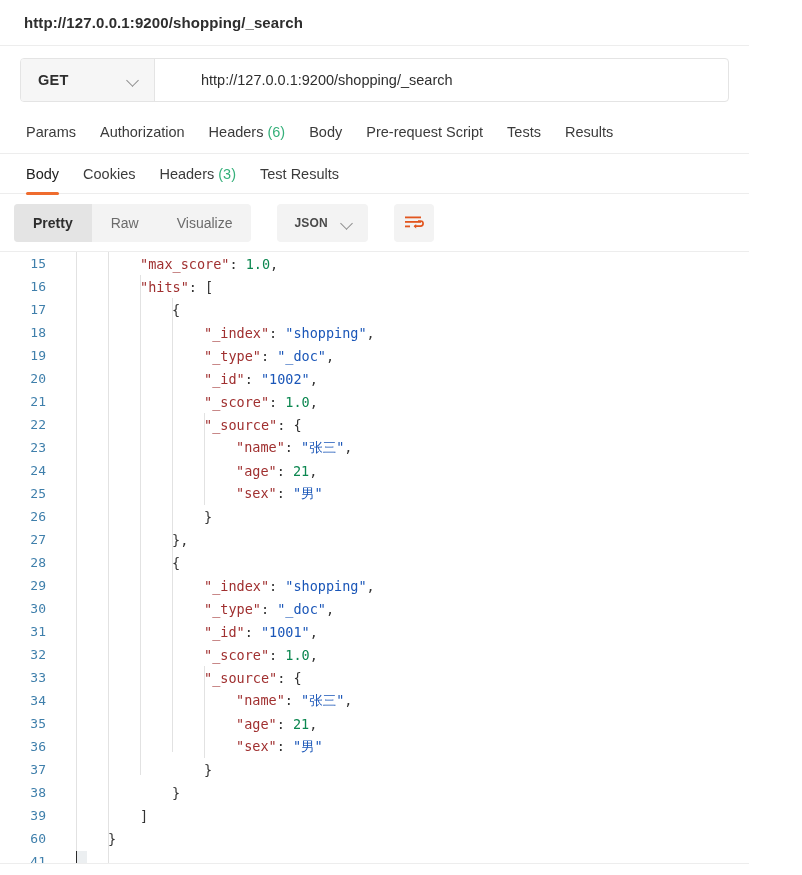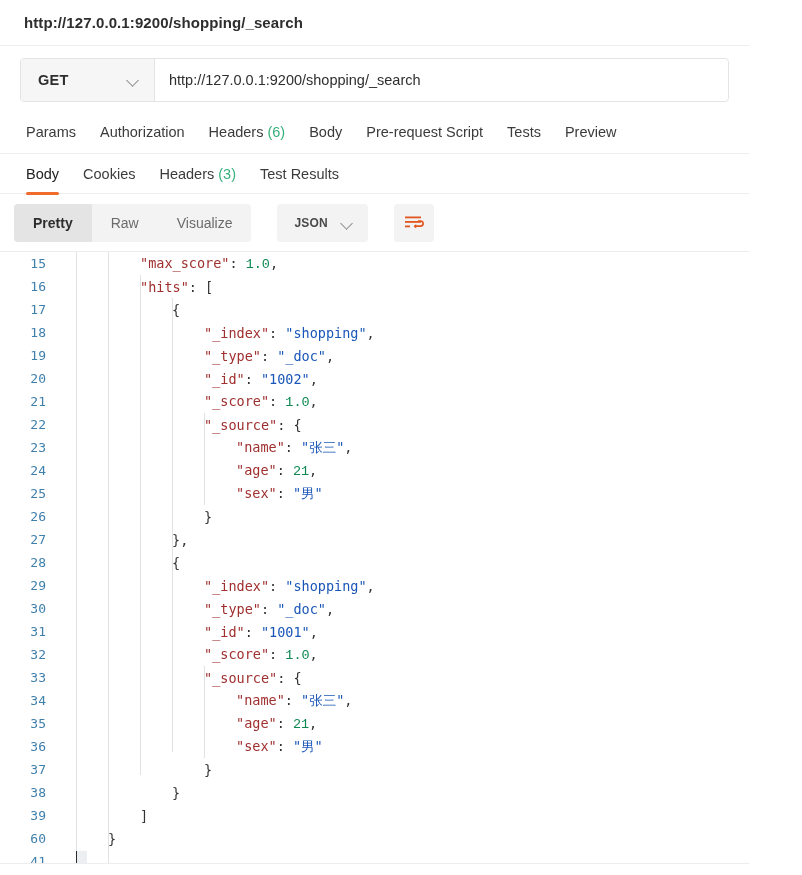--- a/index.html
+++ b/index.html
@@ -33,20 +33,21 @@
     display: flex;
   }
   .url-wrap {
     display: flex;
     width: 100%;
     border: 1px solid #e4e4e4;
     border-radius: 4px;
     overflow: hidden;
     height: 44px;
     background: #fff;
+    gap: 32px;
   }
   .method-box {
     width: 134px;
     background: #f6f6f6;
     border-right: 1px solid #e4e4e4;
     display: flex; align-items: center; justify-content: space-between;
     padding: 0 14px 0 17px;
     cursor: pointer;
     flex: 0 0 134px;
   }
@@ -198,21 +199,21 @@
     color: #333;
     white-space: pre;
     padding-left: 0px;
   }
   
   .guides { position: absolute; top: 0; left: 0; width: 100%; height: 100%; pointer-events: none; }
   .guide { position: absolute; width: 1px; background: #e2e2e2; }
 
   .tk-key   { color: #a03030; }
   .tk-str   { color: #1a56b8; }
-  .tk-num   { color: #0c8750; font-family: Liberation Mono, monospace; }
+  .tk-num   { color: #0c8750; }
   .tk-punc  { color: #333333; }
   .tk-brace { color: #333333; }
 
   .cursor-box {
     position: absolute;
     background: #eceff1;
     border-left: 1.5px solid #2b2b2b;
   }
   .bottom-rule {
     position: absolute; left: 0; right: 0; bottom: 0;
@@ -238,21 +239,21 @@
     </div>
   </div>
 
   <div class="req-tabs" id="req-tabs">
       <div class="req-tab"><span>Params</span></div>
       <div class="req-tab"><span>Authorization</span></div>
       <div class="req-tab"><span>Headers</span><span class="cnt"> (6)</span></div>
       <div class="req-tab"><span>Body</span></div>
       <div class="req-tab"><span>Pre-request Script</span></div>
       <div class="req-tab"><span>Tests</span></div>
-      <div class="req-tab"><span>Preview</span></div>
+      <div class="req-tab"><span>Results</span></div>
     </div>
 
   <div class="resp-tabs" id="resp-tabs">
       <div class="resp-tab active"><span>Body</span></div>
       <div class="resp-tab"><span>Cookies</span></div>
       <div class="resp-tab"><span>Headers</span><span class="cnt"> (3)</span></div>
       <div class="resp-tab"><span>Test Results</span></div>
     </div>
 
   <div class="fmt-bar">

